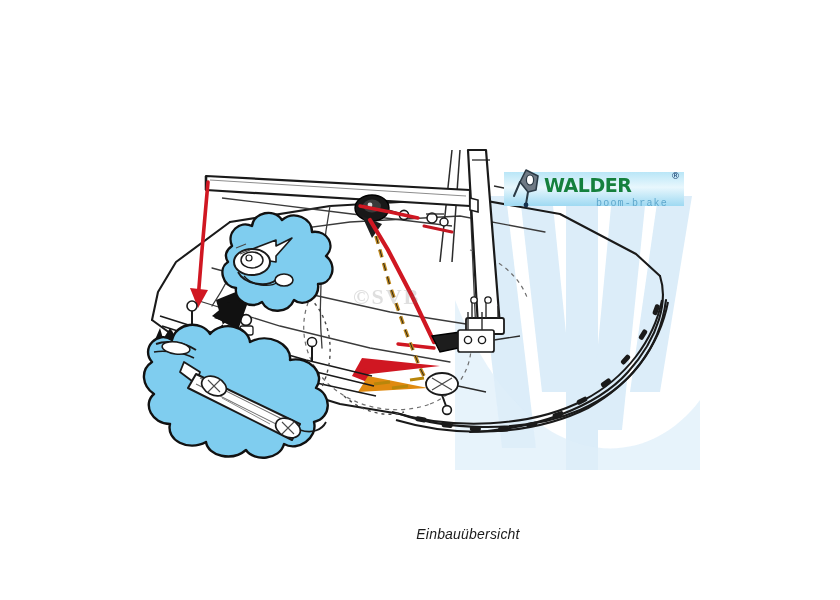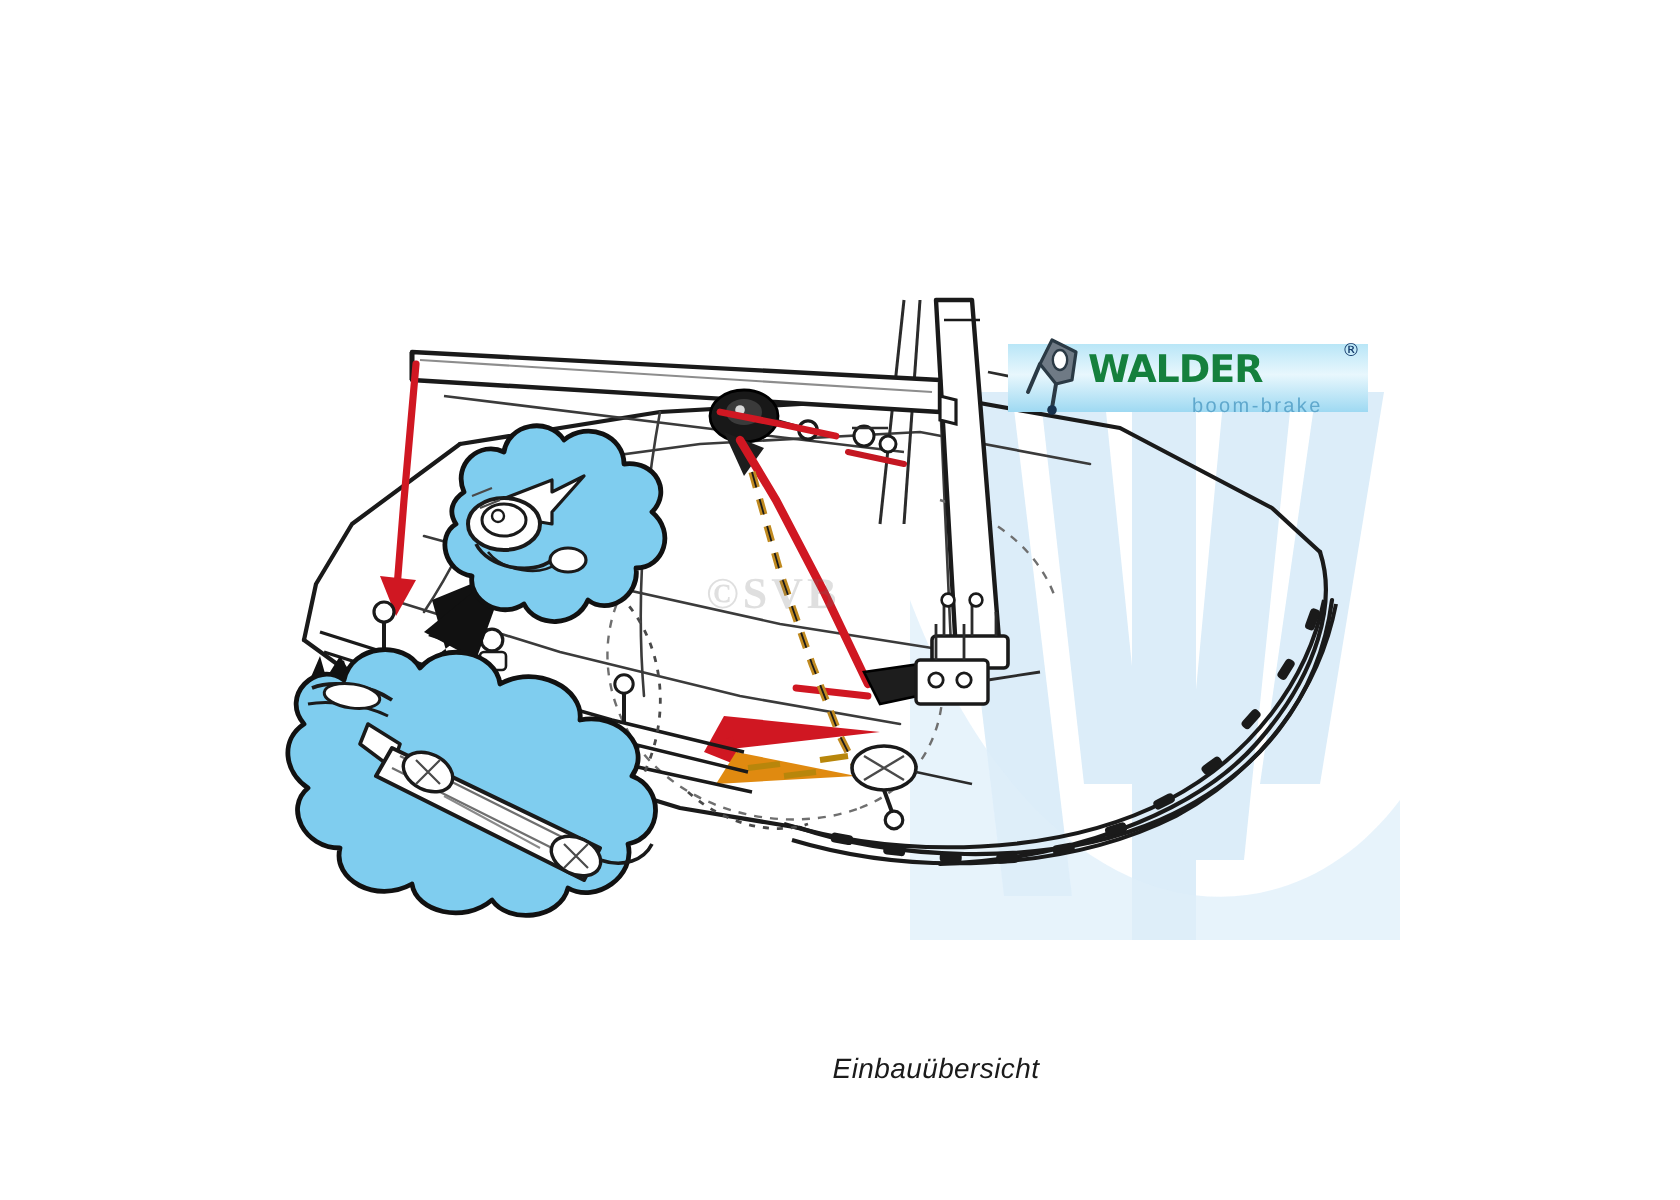--- a/index.html
+++ b/index.html
@@ -88,21 +88,21 @@
     left: 167px;
     top: 3px;
     font-family: "DejaVu Sans", sans-serif;
     font-size: 9px;
     color: #123a6b;
   }
   .logo-tag {
     position: absolute;
     left: 92px;
     top: 30px;
-    font-family: Liberation Sans, sans-serif;
+    font-family: Liberation Mono, monospace;
     font-size: 10px;
     letter-spacing: 1.2px;
     color: #5fa8cd;
     white-space: nowrap;
   }
   .watermark-svb {
     position: absolute;
     left: 353px;
     top: 284px;
     font-family: "Liberation Serif", serif;

